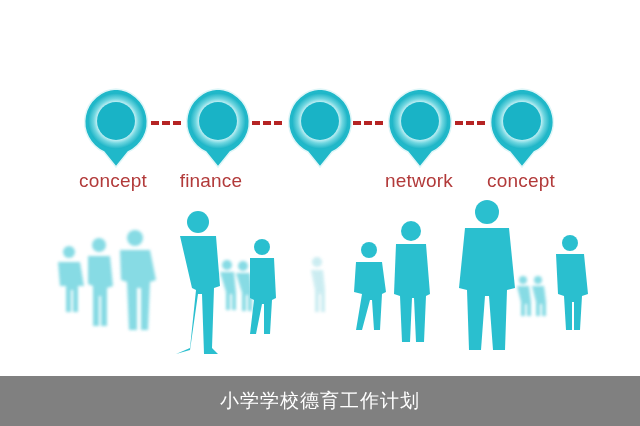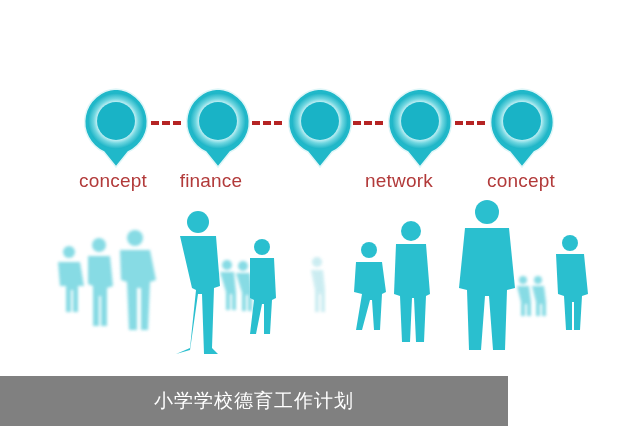--- a/index.html
+++ b/index.html
@@ -6,21 +6,21 @@
   html, body { width:640px; height:426px; overflow:hidden; background:#ffffff; }
   body { position:relative; font-family:"DejaVu Sans", sans-serif; }
   .stage { position:absolute; left:0; top:0; width:640px; height:316px; background:#fff; }
   .pin { position:absolute; width:70px; height:82px; }
   .pin svg { width:70px; height:82px; display:block; }
   .dash { position:absolute; top:121px; height:4px; width:32px;
           background:repeating-linear-gradient(90deg,#b52424 0 8px,transparent 8px 11px); }
   .label { position:absolute; top:170px; width:110px; text-align:center;
            font-family:"Liberation Sans", sans-serif; font-size:19px; color:#b23a3a; letter-spacing:0.2px; }
   .people { position:absolute; left:0; top:195px; width:640px; height:180px; }
-  .caption-bar { position:absolute; left:0; top:376px; width:508px; height:50px; background:#808080;
+  .caption-bar { position:absolute; left:0; top:376px; width:640px; height:50px; background:#808080;
                  display:flex; align-items:center; justify-content:center; }
   .caption { color:#ffffff; font-size:19px; letter-spacing:1px;
              font-family:"DejaVu Sans", sans-serif; }
 </style>
 </head>
 <body>
 
 <div class="stage">
 
   <div class="pin" style="left:81px;top:87px;">
@@ -66,21 +66,21 @@
   <div class="pin" style="left:487px;top:87px;">
     <svg viewBox="0 0 70 82">
       <path d="M35 2 A33 33 0 0 1 47 65 L35 80 L23 65 A33 33 0 0 1 35 2 Z" fill="#20b8c9" stroke="#dff6f8" stroke-width="1.5"></path>
       <circle cx="35" cy="34" r="28" fill="url(#rg)"></circle>
       <circle cx="35" cy="34" r="19" fill="#19b3c6"></circle>
     </svg>
   </div>
 
   <div class="label" style="left:58px;">concept</div>
   <div class="label" style="left:156px;">finance</div>
-  <div class="label" style="left:344px;">network</div>
+  <div class="label" style="left:364px;">network</div>
   <div class="label" style="left:466px;">concept</div>
 
   <svg class="people" viewBox="0 195 640 180">
     <defs>
       <filter id="blur2">
           <feGaussianBlur stdDeviation="1.4"></feGaussianBlur>
         </filter>
       <filter id="blur1">
           <feGaussianBlur stdDeviation="0.6"></feGaussianBlur>
         </filter>

